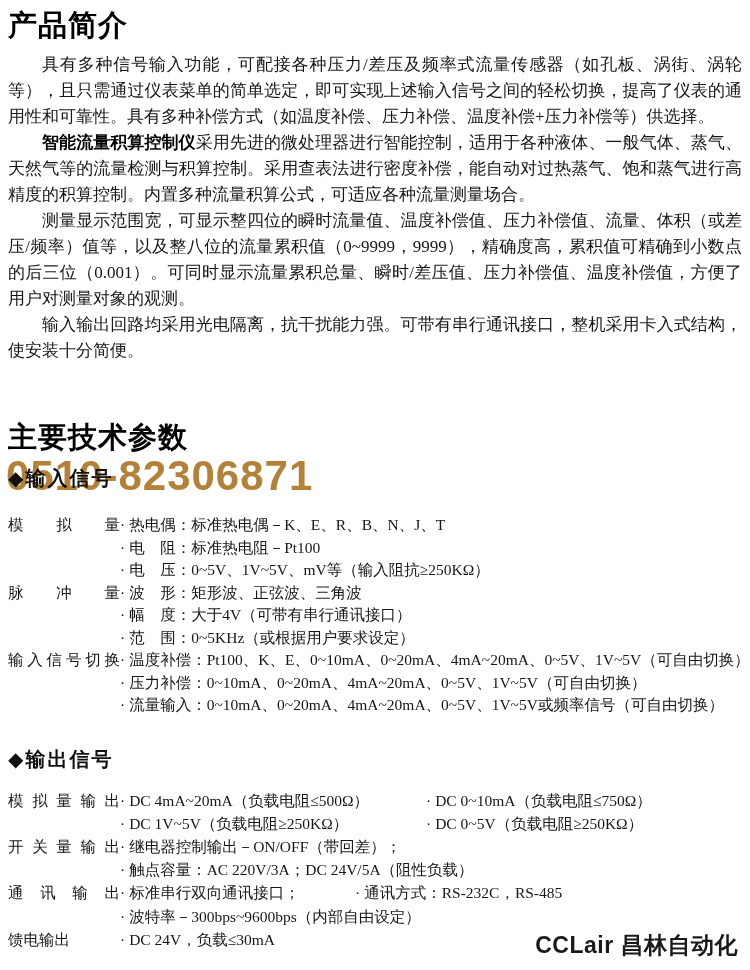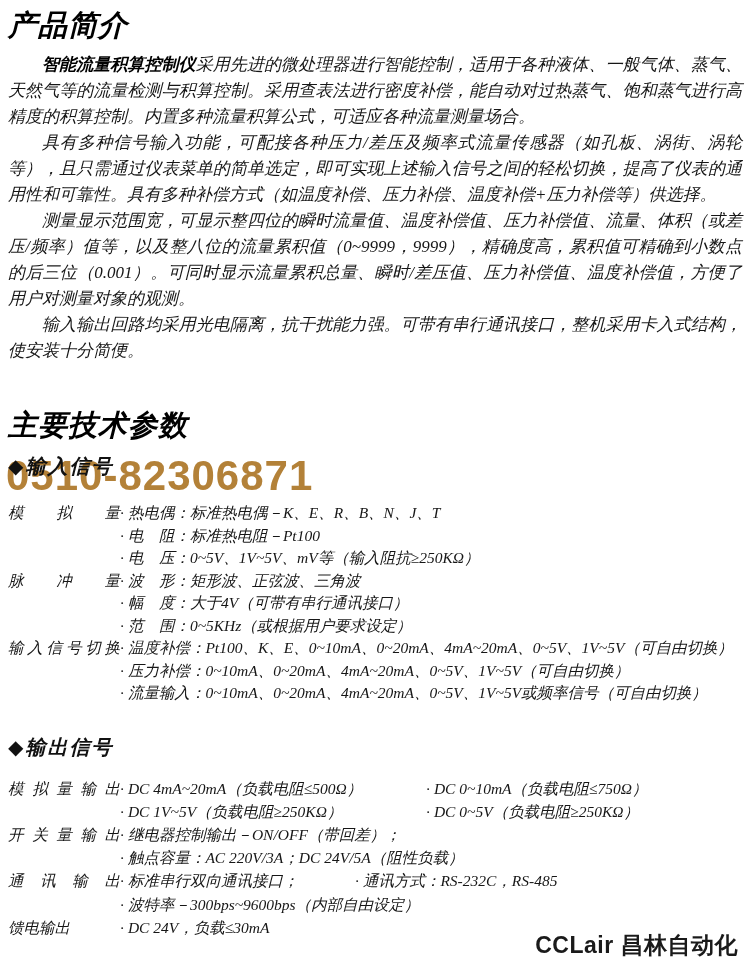--- a/index.html
+++ b/index.html
@@ -8,34 +8,33 @@
     background:#ffffff;
     color:#121212;
     font-family:"Liberation Serif","DejaVu Serif",serif;
     position:relative;
     overflow:hidden;
   }
   .page{
     position:relative;
     z-index:1;
     padding:6px 8px 0 8px;
-    font-style:italic;
   }
   
   .main-title{
     font-family:"Liberation Sans","DejaVu Sans",sans-serif;
     font-weight:700;
     font-size:29px;
     line-height:34px;
     color:#000;
     margin:2px 0 10px 0;
     letter-spacing:1px;
   }
   .params-title{
-    margin-top:44px;
+    margin-top:56px;
   }
   
   .intro p{
     margin:0;
     font-size:17px;
     line-height:26px;
     text-align:justify;
     text-indent:2em;
     color:#161616;
   }
@@ -119,22 +118,22 @@
 </head>
 <body>
 
 <div class="watermark" style="color: #a16207;">0510-82306871</div>
 
 <div class="page">
 
   <h1 class="main-title">产品简介</h1>
 
   <div class="intro">
+    <p>具有多种信号输入功能，可配接各种压力/差压及频率式流量传感器（如孔板、涡街、涡轮等），且只需通过仪表菜单的简单选定，即可实现上述输入信号之间的轻松切换，提高了仪表的通用性和可靠性。具有多种补偿方式（如温度补偿、压力补偿、温度补偿+压力补偿等）供选择。</p>
     <p><span class="lead">智能流量积算控制仪</span><span>采用先进的微处理器进行智能控制，适用于各种液体、一般气体、蒸气、天然气等的流量检测与积算控制。采用查表法进行密度补偿，能自动对过热蒸气、饱和蒸气进行高精度的积算控制。内置多种流量积算公式，可适应各种流量测量场合。</span></p>
-    <p>具有多种信号输入功能，可配接各种压力/差压及频率式流量传感器（如孔板、涡街、涡轮等），且只需通过仪表菜单的简单选定，即可实现上述输入信号之间的轻松切换，提高了仪表的通用性和可靠性。具有多种补偿方式（如温度补偿、压力补偿、温度补偿+压力补偿等）供选择。</p>
     <p>测量显示范围宽，可显示整四位的瞬时流量值、温度补偿值、压力补偿值、流量、体积（或差压/频率）值等，以及整八位的流量累积值（0~9999，9999），精确度高，累积值可精确到小数点的后三位（0.001）。可同时显示流量累积总量、瞬时/差压值、压力补偿值、温度补偿值，方便了用户对测量对象的观测。</p>
     <p>输入输出回路均采用光电隔离，抗干扰能力强。可带有串行通讯接口，整机采用卡入式结构，使安装十分简便。</p>
   </div>
 
   <h1 class="main-title params-title">主要技术参数</h1>
 
   <h2 class="section-heading">◆输入信号</h2>
 
   <div class="spec spec-in">
       <div class="spec-row">

